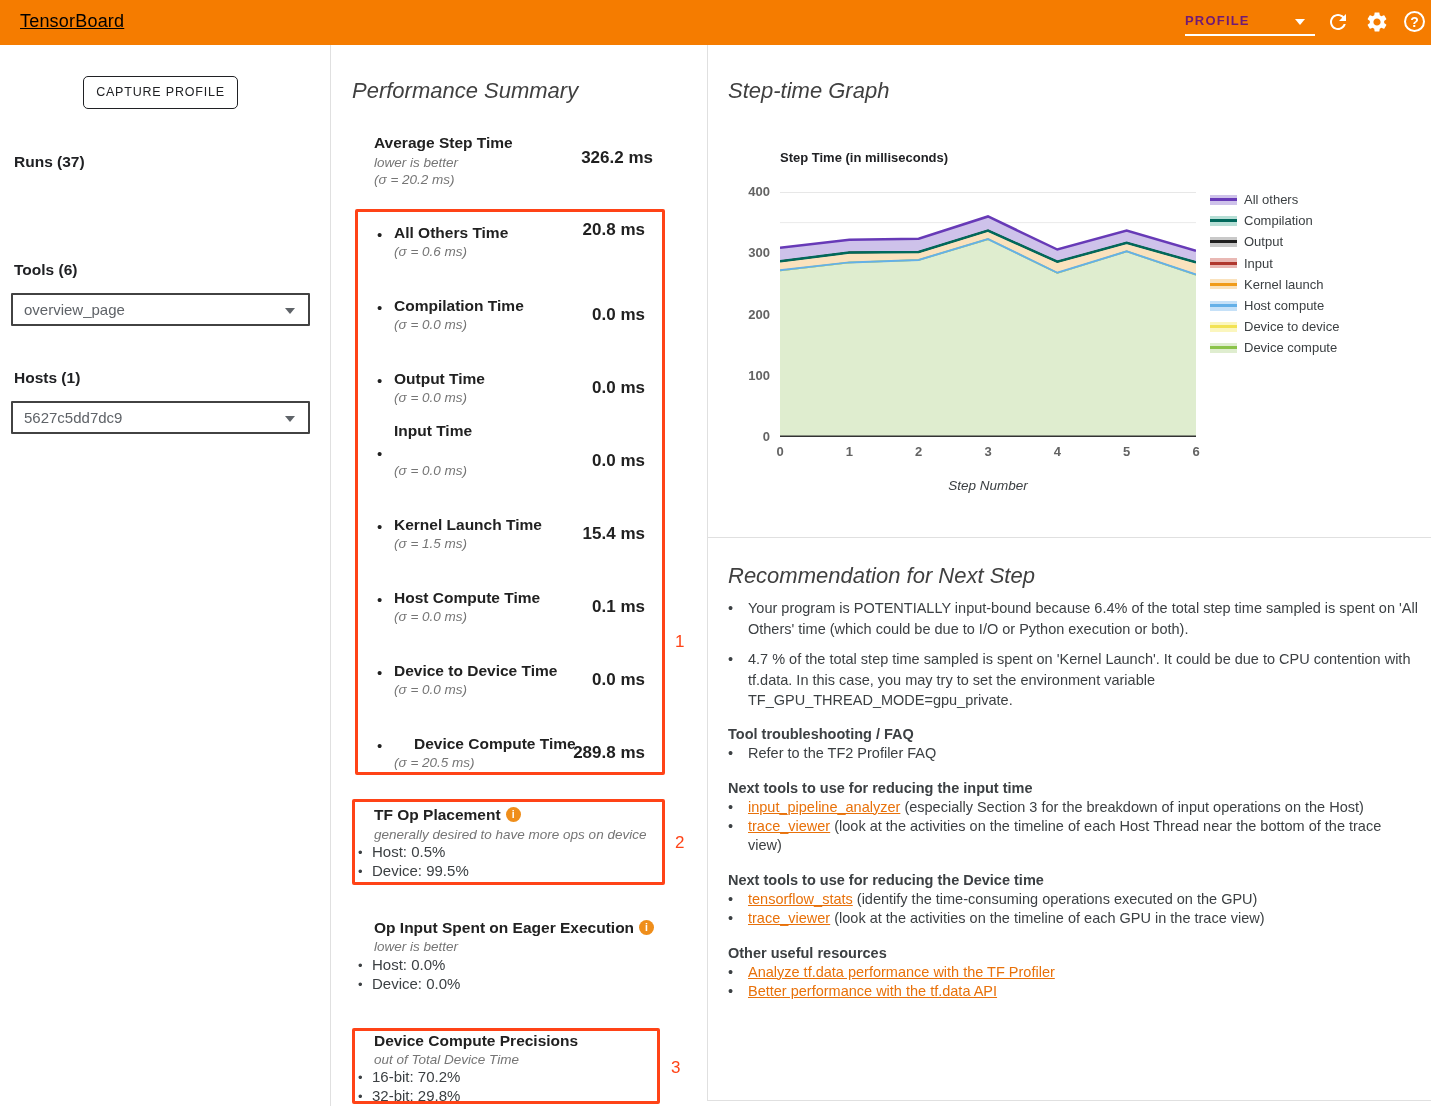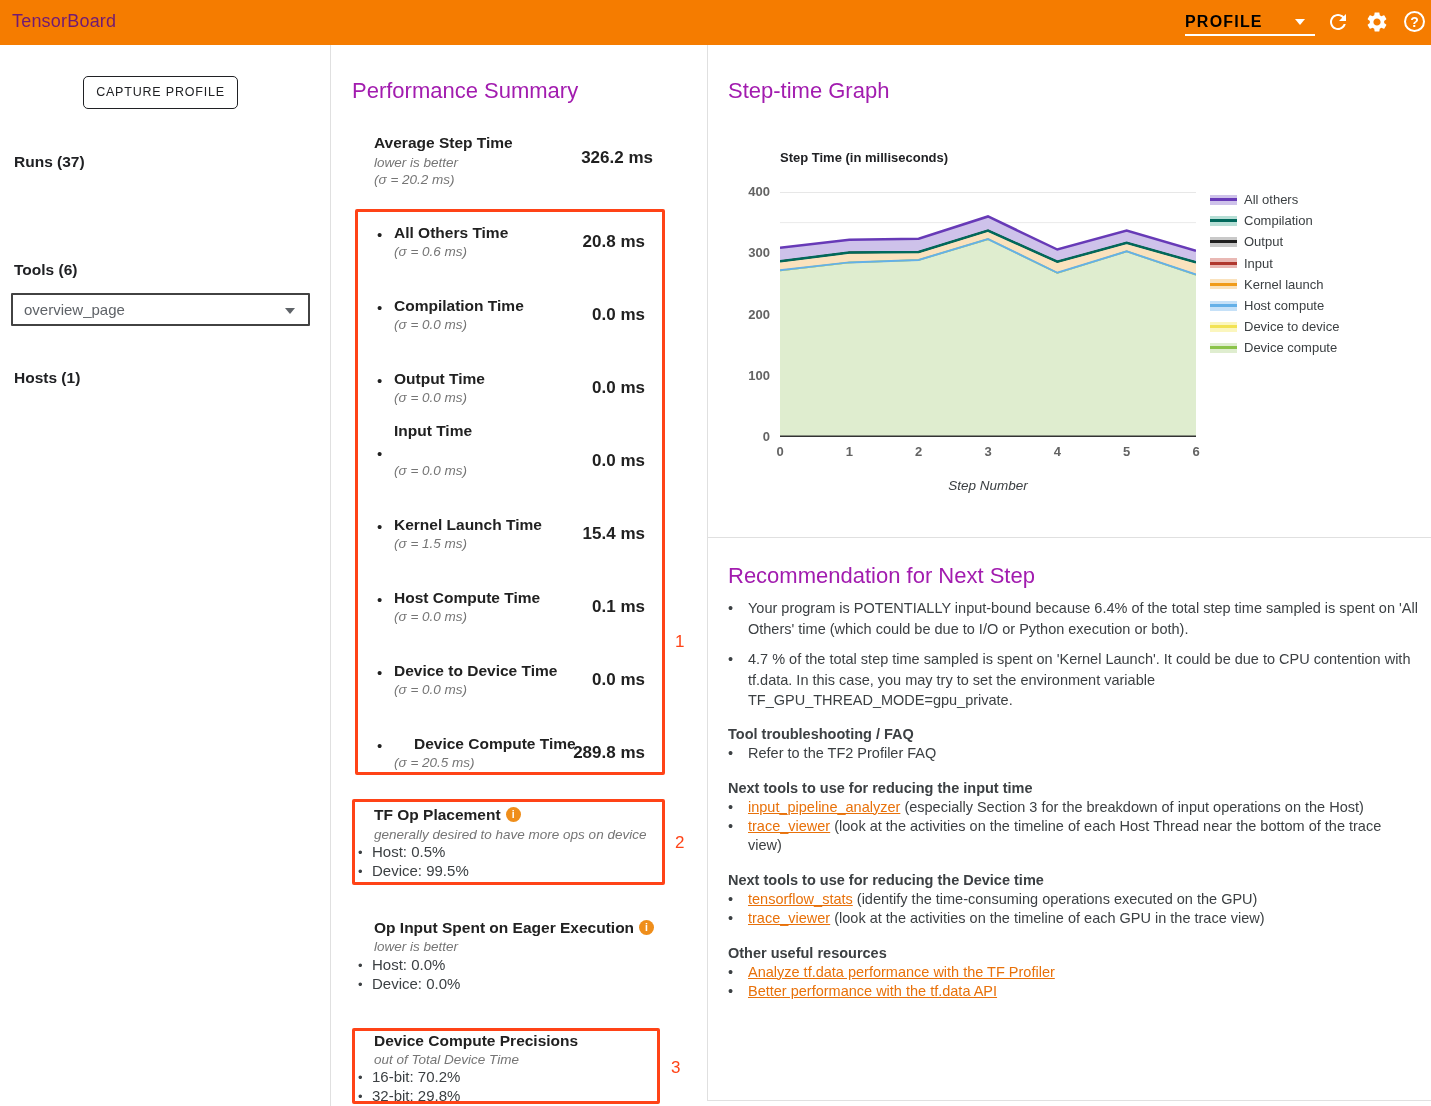--- a/index.html
+++ b/index.html
@@ -2,39 +2,39 @@
 <html><head>
 <meta charset="utf-8">
 <style>
   * { margin:0; padding:0; box-sizing:border-box; }
   html,body { background:#ffffff; }
   body { font-family:"Liberation Sans", sans-serif; color:#212121; }
   #page { position:relative; width:1431px; height:1106px; background:#fff; overflow:hidden; }
 
   
   .header { position:absolute; left:0; top:0; width:1431px; height:45px; background:#F57C00; }
-  .tb-title { position:absolute; left:12px; top:11px; font-size:18px; font-weight:500; color:#701a75; letter-spacing:.2px; }
+  .tb-title { position:absolute; left:20px; top:11px; font-size:18px; font-weight:500; color:#000000; letter-spacing:.2px;text-decoration:underline; }
   .profile-dd { position:absolute; left:1185px; top:8px; width:130px; height:28px; border-bottom:2px solid #fff; cursor:pointer; }
-  .profile-dd .dd-text { position:absolute; left:0; top:5px; color:#000000; font-size:16px; font-weight:700; letter-spacing:1.2px; }
+  .profile-dd .dd-text { position:absolute; left:0; top:5px; color:#701a75; font-size:13px; font-weight:700; letter-spacing:1.2px; }
   .profile-dd .dd-caret { position:absolute; right:10px; top:11px; width:0; height:0; border-left:5px solid transparent; border-right:5px solid transparent; border-top:6px solid #fff; }
   .hdr-icon { position:absolute; top:10px; width:24px; height:24px; cursor:pointer; }
   .hdr-icon svg { width:24px; height:24px; display:block; }
   .help-circle { width:21px; height:21px; margin:1px; border:2px solid #fff; border-radius:50%; color:#fff; font-size:14px; font-weight:700; text-align:center; line-height:18px; }
 
   
   .capture-btn { position:absolute; left:83px; top:76px; width:155px; height:33px; background:#fff; border:1px solid #202124; border-radius:5px; font-size:12.5px; letter-spacing:.8px; font-weight:500; color:#202124; text-align:center; line-height:31px; cursor:pointer; font-family:"Liberation Sans",sans-serif; }
   .side-label { position:absolute; left:14px; font-size:15.5px; font-weight:700; color:#202124; }
   .side-select { position:absolute; left:11px; width:299px; height:33px; border:2px solid #424242; border-radius:1px; background:#fff; cursor:pointer; }
   .side-select .sel-text { position:absolute; left:11px; top:0; line-height:30px; font-size:15px; color:#5f6368; white-space:nowrap; }
   .side-select .sel-caret { position:absolute; right:13px; top:13px; width:0; height:0; border-left:5px solid transparent; border-right:5px solid transparent; border-top:6px solid #5f6368; }
   .v-divider { position:absolute; background:#e0e0e0; width:1px; }
   .h-divider { position:absolute; background:#e0e0e0; height:1px; }
 
   
-  .section-title { position:absolute; font-size:22px; font-weight:400; color:#a21caf; }
+  .section-title { position:absolute; font-size:22px; font-weight:400; color:#404040;font-style:italic; }
   .metric-label { position:absolute; font-size:15.5px; font-weight:700; color:#212121; }
   .metric-sub { position:absolute; font-size:13.5px; font-style:italic; color:#757575; }
   .metric-value { position:absolute; font-size:17px; font-weight:700; color:#212121; text-align:right; }
   .red-box { position:absolute; border:3px solid #FF4317; border-radius:2px; }
   .annot { position:absolute; color:#FF4317; font-size:17px; font-weight:500; }
   .dot { position:absolute; font-size:15px; color:#212121; }
   .sub-bullet { position:absolute; font-size:15px; color:#3c4043; }
   .sub-bullet-dot { position:absolute; font-size:13px; color:#3c4043; }
   .info-icon { display:inline-block; width:15px; height:15px; margin-left:5px; background:#EF8E1B; border-radius:50%; color:#fff; font-size:10.5px; font-weight:700; text-align:center; line-height:15px; vertical-align:2px; }
   .info-icon::after { content:"i"; }
@@ -91,37 +91,41 @@
 
   <div class="side-label" style="top:153px;">Runs (37)</div>
 
   <div class="side-label" style="top:261px;">Tools (6)</div>
   <div class="side-select" style="top:293px;">
     <span class="sel-text">overview_page</span>
     <span class="sel-caret"></span>
   </div>
 
   <div class="side-label" style="top:369px;">Hosts (1)</div>
+  <div class="side-select" style="top:401px;">
+    <span class="sel-text">5627c5dd7dc9</span>
+    <span class="sel-caret"></span>
+  </div>
 
   <div class="v-divider" style="left:330px; top:45px; height:1061px;"></div>
 
   <div class="section-title" style="left:352px; top:78px;">Performance Summary</div>
 
   <div class="metric-label" style="left:374px; top:134px;">Average Step Time</div>
   <div class="metric-sub" style="left:374px; top:155px;">lower is better</div>
   <div class="metric-sub" style="left:374px; top:172px;">(σ = 20.2 ms)</div>
   <div class="metric-value" style="left:500px; top:148px; width:153px;">326.2 ms</div>
 
   <div class="red-box" style="left:355px; top:209px; width:310px; height:566px;"></div>
   <div class="annot" style="left:675px; top:632px;">1</div>
 
   <div class="dot" style="left:377px; top:226px;">•</div>
   <div class="metric-label" style="left:394px; top:224px;">All Others Time</div>
   <div class="metric-sub" style="left:394px; top:244px;">(σ = 0.6 ms)</div>
-  <div class="metric-value" style="left:495px; top:232px; width:150px;">20.8 ms</div>
+  <div class="metric-value" style="left:495px; top:220px; width:150px;">20.8 ms</div>
 
   <div class="dot" style="left:377px; top:299px;">•</div>
   <div class="metric-label" style="left:394px; top:297px;">Compilation Time</div>
   <div class="metric-sub" style="left:394px; top:317px;">(σ = 0.0 ms)</div>
   <div class="metric-value" style="left:495px; top:305px; width:150px;">0.0 ms</div>
 
   <div class="dot" style="left:377px; top:372px;">•</div>
   <div class="metric-label" style="left:394px; top:370px;">Output Time</div>
   <div class="metric-sub" style="left:394px; top:390px;">(σ = 0.0 ms)</div>
   <div class="metric-value" style="left:495px; top:378px; width:150px;">0.0 ms</div>

